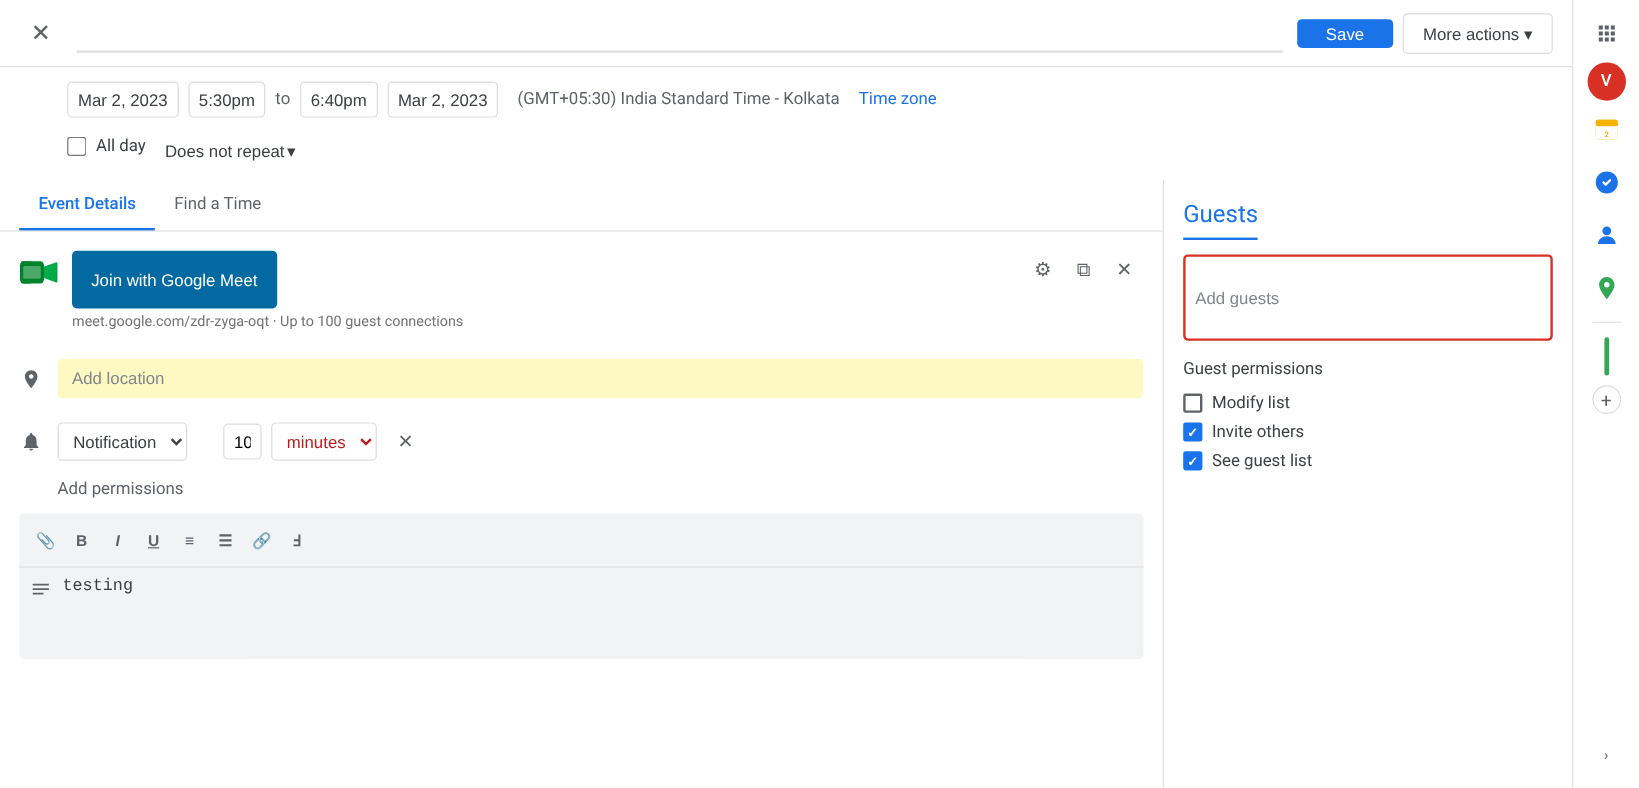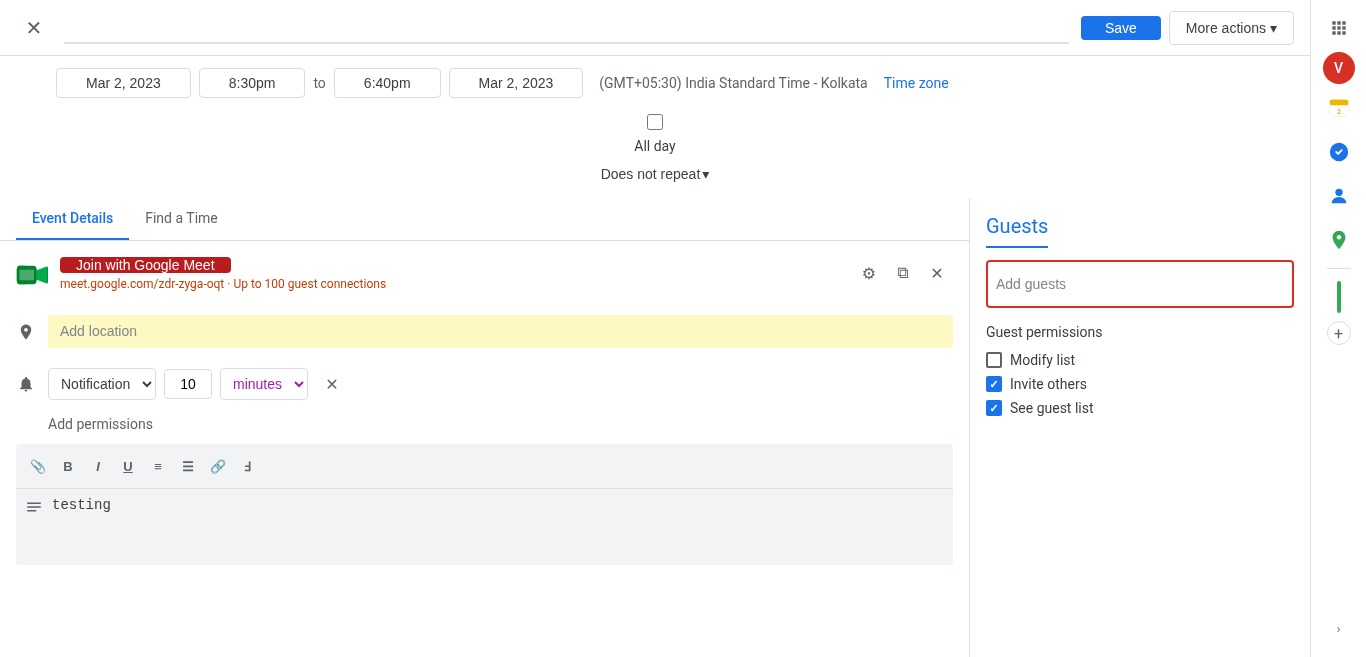--- a/index.html
+++ b/index.html
@@ -14,73 +14,73 @@
     .toolbar { display: flex; align-items: center; padding: 8px 16px; gap: 12px; border-bottom: 1px solid #e0e0e0; min-height: 56px; }
     .close-btn { width: 36px; height: 36px; border: none; background: none; cursor: pointer; border-radius: 50%; display: flex; align-items: center; justify-content: center; font-size: 20px; color: #5f6368; }
     .title-area { flex: 1; }
     .event-title-input { border: none; outline: none; font-size: 22px; color: #3c4043; width: 100%; background: transparent; border-bottom: 2px solid #e0e0e0; padding-bottom: 4px; }
     .toolbar-actions { display: flex; align-items: center; gap: 8px; }
     .save-btn { background: #1a73e8; color: #fff; border: none; border-radius: 4px; padding: 4px 24px; font-size: 14px; font-weight: 500; cursor: pointer; }
     .more-actions-btn { background: #fff; color: #3c4043; border: 1px solid #dadce0; border-radius: 4px; padding: 8px 16px; font-size: 14px; cursor: pointer; display: flex; align-items: center; gap: 4px; }
     
     
     .datetime-row { display: flex; align-items: center; padding: 12px 56px; gap: 8px; flex-wrap: wrap; }
-    .date-chip { border: 1px solid #dadce0; border-radius: 4px; padding: 6px 29px; font-size: 14px; cursor: pointer; color: #3c4043; background: #fff; }
+    .date-chip { border: 1px solid #dadce0; border-radius: 4px; padding: 6px 8px; font-size: 14px; cursor: pointer; color: #3c4043; background: #fff; }
     .time-sep { color: #5f6368; }
     .timezone-text { color: #5f6368; font-size: 14px; cursor: pointer; margin-left: 8px; }
-    .allday-row { display: flex; align-items: center; padding: 4px 56px 12px; gap: 8px; flex-direction: column; }
+    .allday-row { display: flex; padding: 4px 56px 12px; gap: 8px; }
     .allday-checkbox { width: 16px; height: 16px; cursor: pointer; }
     .allday-label { font-size: 14px; color: #3c4043; }
     .repeat-dropdown { background: none; border: none; font-size: 14px; color: #3c4043; cursor: pointer; display: flex; align-items: center; gap: 2px; padding: 4px 8px; border-radius: 4px; }
     
     
     .panels { display: flex; flex: 1; overflow: hidden; }
     
     
     .left-panel { flex: 1; display: flex; flex-direction: column; overflow-y: auto; border-right: 1px solid #e0e0e0; }
     
     
     .tabs { display: flex; border-bottom: 1px solid #e0e0e0; padding: 0 16px; }
     .tab { padding: 12px 16px; font-size: 14px; cursor: pointer; color: #5f6368; border-bottom: 2px solid transparent; }
     .tab.active { color: #1a73e8; border-bottom: 2px solid #1a73e8; font-weight: 500; }
     
     
     .event-details { padding: 8px 16px; display: flex; flex-direction: column; gap: 12px; }
     .meet-content { flex: 1; }
-    .meet-btn { background: #b91c1c; color: #fff; border: none; border-radius: 4px; padding: 0 16px; font-size: 14px; font-weight: 500; cursor: pointer; display: flex; align-items: center; gap: 8px; }
-    .meet-link { font-size: 12px; color: #c2410c; margin-top: 4px; }
+    .meet-btn { background: #0369a1; color: #fff; border: none; border-radius: 4px; padding: 16px 16px; font-size: 14px; font-weight: 500; cursor: pointer; display: flex; align-items: center; gap: 8px; }
+    .meet-link { font-size: 12px; color: #737373; margin-top: 4px; }
     .icon-btn { width: 32px; height: 32px; border: none; background: none; cursor: pointer; border-radius: 50%; display: flex; align-items: center; justify-content: center; color: #5f6368; font-size: 16px; }
     
     
     .row-item { display: flex; align-items: center; gap: 12px; padding: 4px 0; }
     .row-icon { width: 20px; height: 20px; color: #5f6368; flex-shrink: 0; display: flex; align-items: center; justify-content: center; font-size: 16px; }
     .row-input { flex: 1; border: none; border-bottom: 1px solid transparent; outline: none; font-size: 14px; color: #3c4043; padding: 8px 12px; background: #fef9c3; border-radius: 4px; }
     .row-input::placeholder { color: #80868b; }
     
     
     .notif-row { display: flex; align-items: center; gap: 8px; }
     .notif-select { border: 1px solid #dadce0; border-radius: 4px; padding: 6px 8px; font-size: 14px; color: #3c4043; background: #fff; cursor: pointer; }
-    .notif-input { border: 1px solid #dadce0; border-radius: 4px; padding: 6px 8px; font-size: 14px; width: 48px; text-align: center; }
-    .notif-unit { border: 1px solid #dadce0; border-radius: 4px; padding: 6px 8px; font-size: 14px; color: #a21caf; background: #fff; cursor: pointer; }
+    .notif-input { border: 1px solid #dadce0; border-radius: 4px; padding: 6px 8px; font-size: 14px; width: 32px; text-align: center; margin-left: 22px; }
+    .notif-unit { border: 1px solid #dadce0; border-radius: 4px; padding: 6px 8px; font-size: 14px; color: #b91c1c; background: #fff; cursor: pointer; }
     .add-notif { color: #5f6368; font-size: 14px; cursor: pointer; padding: 4px 0; }
     
     
     .desc-area { background: #f1f3f4; border-radius: 4px; min-height: 80px; }
     
     
     .desc-toolbar { display: flex; align-items: center; gap: 2px; padding: 8px; border-bottom: 1px solid #e0e0e0; }
     .desc-tool-btn { width: 28px; height: 28px; border: none; background: none; cursor: pointer; border-radius: 4px; display: flex; align-items: center; justify-content: center; color: #5f6368; font-size: 13px; font-weight: bold; }
     .desc-content-area { display: flex; align-items: flex-start; gap: 8px; padding: 8px; }
     .desc-icon { width: 20px; height: 20px; color: #5f6368; flex-shrink: 0; display: flex; align-items: center; justify-content: center; }
     .desc-text-area { flex: 1; border: none; outline: none; font-size: 14px; color: #3c4043; background: transparent; min-height: 60px; resize: none; font-family: Liberation Mono, monospace; }
     
     
     .right-panel { width: 340px; padding: 16px; overflow-y: auto; }
     .guests-title { font-size: 20px; color: #1a73e8; font-weight: 400; margin-bottom: 12px; border-bottom: 2px solid #1a73e8; padding-bottom: 8px; display: inline-block; }
-    .add-guests-input-container { border: 2px solid #d93025; border-radius: 4px; padding: 8px 8px; margin-bottom: 16px; }
+    .add-guests-input-container { border: 2px solid #d93025; border-radius: 4px; padding: 20px 8px; margin-bottom: 16px; }
     .add-guests-input { border: none; outline: none; font-size: 14px; color: #3c4043; width: 100%; padding: 6px 0; }
     .add-guests-input::placeholder { color: #80868b; }
     .guest-permissions-title { font-size: 14px; color: #3c4043; margin-bottom: 8px; }
     .permission-item { display: flex; align-items: center; gap: 8px; padding: 4px 0; }
     .perm-label { font-size: 14px; color: #3c4043; }
     .perm-checkbox-unchecked { width: 16px; height: 16px; border: 2px solid #5f6368; border-radius: 2px; flex-shrink: 0; background: #fff; }
     .perm-checkbox-checked { width: 16px; height: 16px; border: 2px solid #1a73e8; border-radius: 2px; flex-shrink: 0; background: #1a73e8; display: flex; align-items: center; justify-content: center; }
     .perm-checkbox-checked::after { content: '✓'; color: #fff; font-size: 11px; font-weight: bold; }
     
     
@@ -113,21 +113,21 @@
         <button class="save-btn">Save</button>
         <button class="more-actions-btn">
           <span>More actions</span>
           <span>▾</span>
         </button>
       </div>
     </div>
 
     <div class="datetime-row">
       <button class="date-chip">Mar 2, 2023</button>
-      <button class="date-chip">8:30pm</button>
+      <button class="date-chip">5:30pm</button>
       <span class="time-sep">to</span>
       <button class="date-chip">6:40pm</button>
       <button class="date-chip">Mar 2, 2023</button>
       <span class="timezone-text">
         <span>(GMT+05:30) India Standard Time - Kolkata</span>
       </span>
       <span class="timezone-text" style="color:#1a73e8">Time zone</span>
     </div>
     <div class="allday-row">
       <input type="checkbox" class="allday-checkbox" style="">

